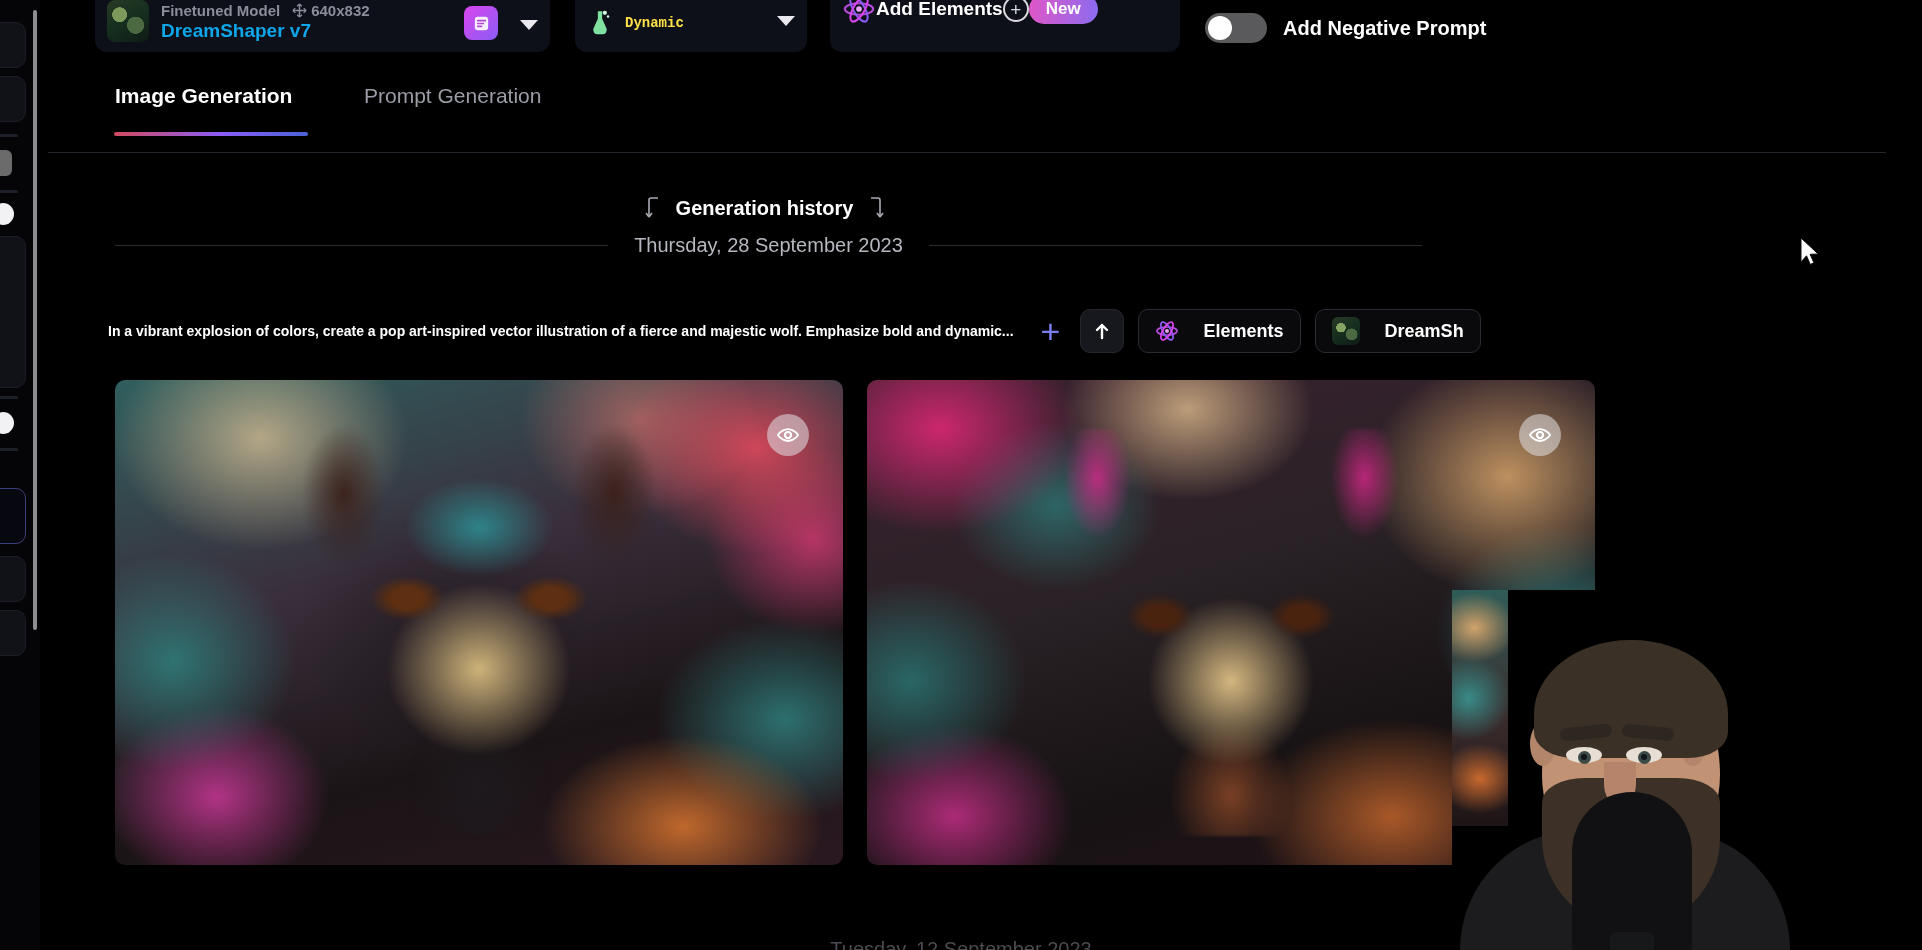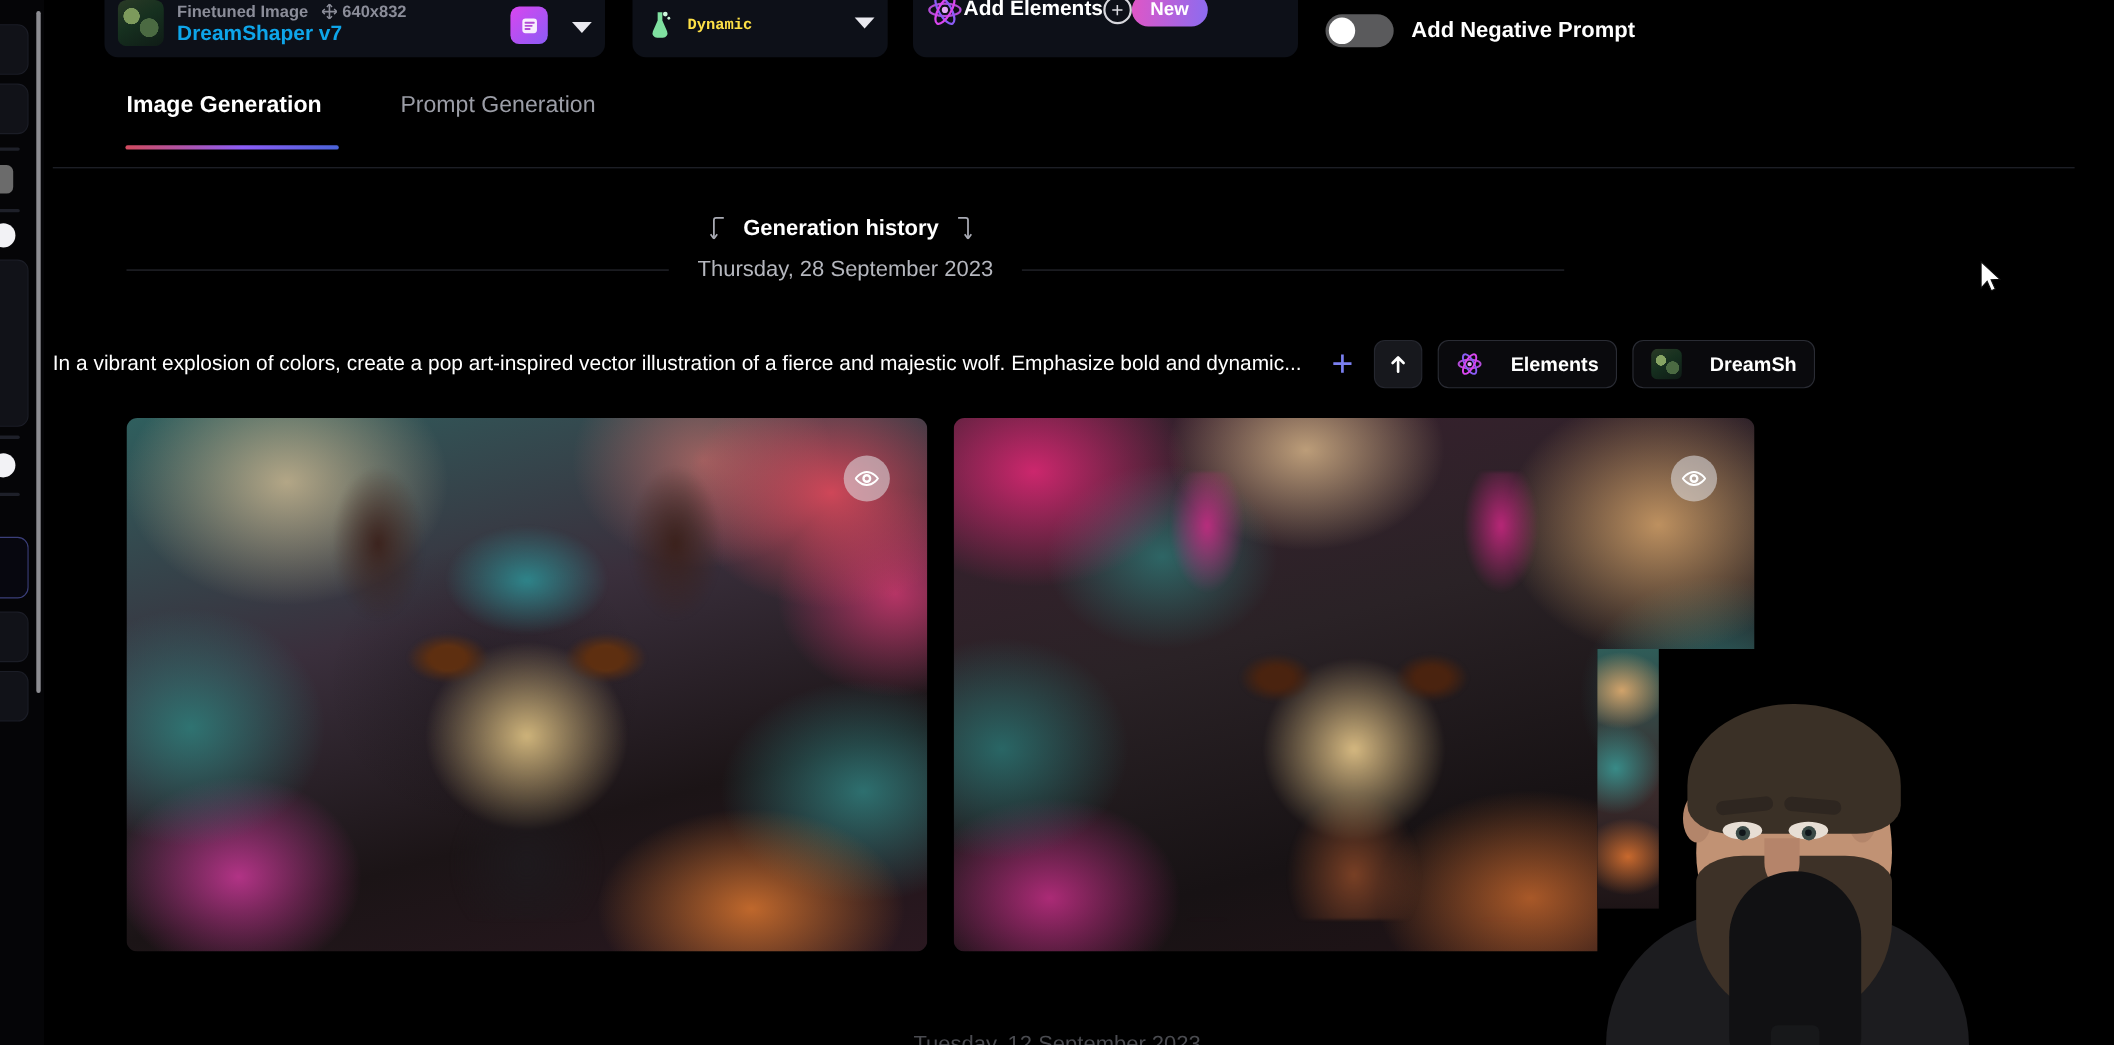--- a/index.html
+++ b/index.html
@@ -199,22 +199,22 @@
     padding: 0 26px; white-space: nowrap;
   }
 
   
   #prompt-row {
     position: absolute; left: 0; top: 305px;
     width: 1922px; height: 52px;
     display: flex; align-items: center;
   }
   #prompt-text {
-    margin-left: 48px;
-    color: #ffffff; font-size: 19px; font-weight: 400;
+    margin-left: 108px;
+    color: #ffffff; font-size: 14px; font-weight: 700;
     white-space: nowrap; overflow: hidden; text-overflow: ellipsis;
     max-width: 1390px;
   }
   #prompt-actions {
     display: flex; align-items: center; gap: 14px;
     margin-left: 22px;
   }
   #copy-plus {
     color: #7a7ff0; font-size: 34px; font-weight: 300; line-height: 1;
     cursor: pointer; width: 30px; text-align: center;
@@ -476,21 +476,21 @@
     <div class="rail-item" style="top:610px;height:46px;"></div>
     <div id="rail-scrollbar"></div>
   </div>
 
   <div id="toolbar">
 
     <div class="tb-pill" id="tb-model">
       <div class="model-thumb"></div>
       <div class="model-meta">
         <div class="model-topline">
-          <span>Finetuned Image</span>
+          <span>Finetuned Model</span>
           <span class="model-dim">
             <svg width="15" height="15" viewBox="0 0 16 16">
               <path d="M8 1v14M1 8h14" stroke="#8b8d99" stroke-width="1.6" fill="none"></path>
               <path d="M8 1l-2.5 2.5M8 1l2.5 2.5M8 15l-2.5-2.5M8 15l2.5-2.5M1 8l2.5-2.5M1 8l2.5 2.5M15 8l-2.5-2.5M15 8l-2.5 2.5" stroke="#8b8d99" stroke-width="1.4" fill="none"></path>
             </svg>
             <span>640x832</span>
           </span>
         </div>
         <div class="model-name">DreamShaper v7</div>
       </div>

